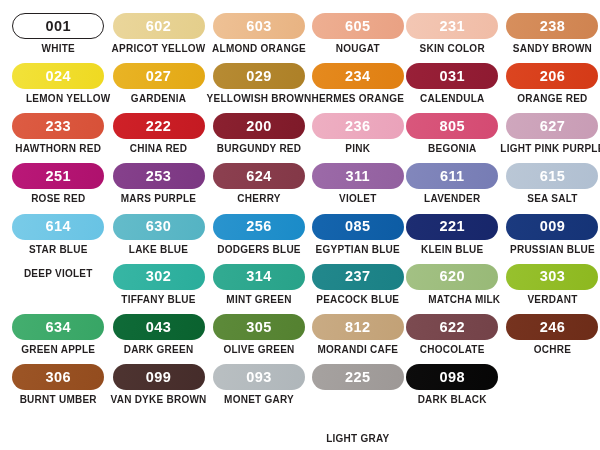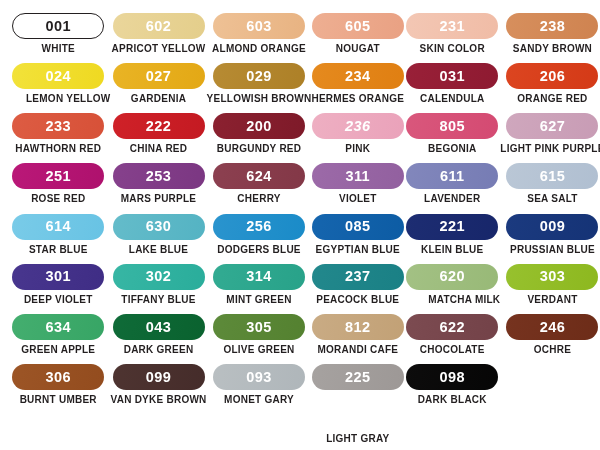--- a/index.html
+++ b/index.html
@@ -150,21 +150,21 @@
       <div class="swatch-name" style="color: rgb(35, 31, 32);">CHINA RED</div>
     </div>
     <div class="swatch-cell">
       <div class="swatch-pill" style="background: linear-gradient(100deg, rgb(139, 33, 48) 0%, rgb(126, 26, 41) 100%);">
         <span class="swatch-code" style="color: rgb(255, 255, 255);">200</span>
       </div>
       <div class="swatch-name" style="color: rgb(35, 31, 32);">BURGUNDY RED</div>
     </div>
     <div class="swatch-cell">
       <div class="swatch-pill" style="background: linear-gradient(100deg, rgb(238, 175, 194) 0%, rgb(234, 162, 186) 100%);">
-        <span class="swatch-code" style="color: rgb(255, 255, 255); font-style: italic;">236</span>
+        <span class="swatch-code" style="color: rgb(255, 255, 255);">236</span>
       </div>
       <div class="swatch-name" style="color: rgb(35, 31, 32);">PINK</div>
     </div>
     <div class="swatch-cell">
       <div class="swatch-pill" style="background: linear-gradient(100deg, rgb(217, 87, 124) 0%, rgb(212, 74, 114) 100%);">
         <span class="swatch-code" style="color: rgb(255, 255, 255);">805</span>
       </div>
       <div class="swatch-name" style="color: rgb(35, 31, 32);">BEGONIA</div>
     </div>
     <div class="swatch-cell">
@@ -239,23 +239,20 @@
       </div>
       <div class="swatch-name" style="color: rgb(35, 31, 32);">KLEIN BLUE</div>
     </div>
     <div class="swatch-cell">
       <div class="swatch-pill" style="background: linear-gradient(100deg, rgb(27, 58, 127) 0%, rgb(21, 51, 118) 100%);">
         <span class="swatch-code" style="color: rgb(255, 255, 255);">009</span>
       </div>
       <div class="swatch-name" style="color: rgb(35, 31, 32);">PRUSSIAN BLUE</div>
     </div>
     <div class="swatch-cell">
-      <div class="swatch-pill" style="background: linear-gradient(100deg, rgb(72, 54, 142) 0%, rgb(63, 45, 133) 100%);">
-        <span class="swatch-code" style="color: rgb(255, 255, 255);">301</span>
-      </div>
       <div class="swatch-name" style="color: rgb(35, 31, 32);">DEEP VIOLET</div>
     </div>
     <div class="swatch-cell">
       <div class="swatch-pill" style="background: linear-gradient(100deg, rgb(55, 182, 164) 0%, rgb(42, 173, 155) 100%);">
         <span class="swatch-code" style="color: rgb(255, 255, 255);">302</span>
       </div>
       <div class="swatch-name" style="color: rgb(35, 31, 32);">TIFFANY BLUE</div>
     </div>
     <div class="swatch-cell">
       <div class="swatch-pill" style="background: linear-gradient(100deg, rgb(50, 171, 146) 0%, rgb(40, 162, 137) 100%);">

